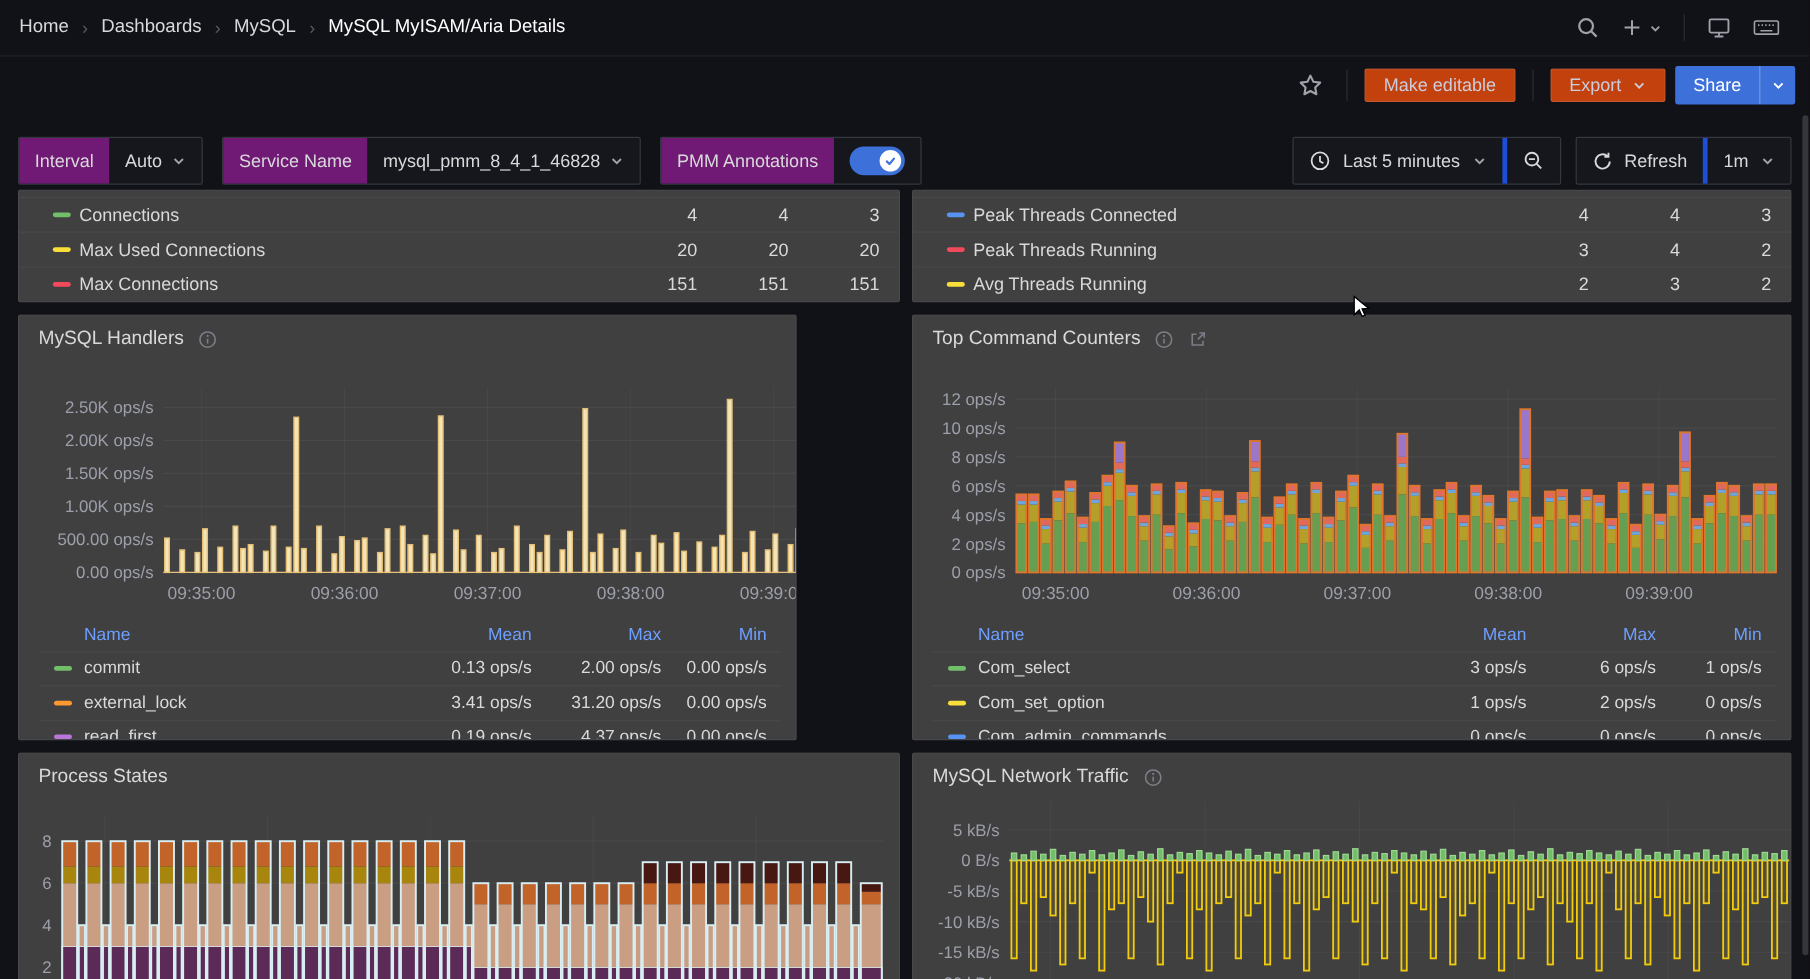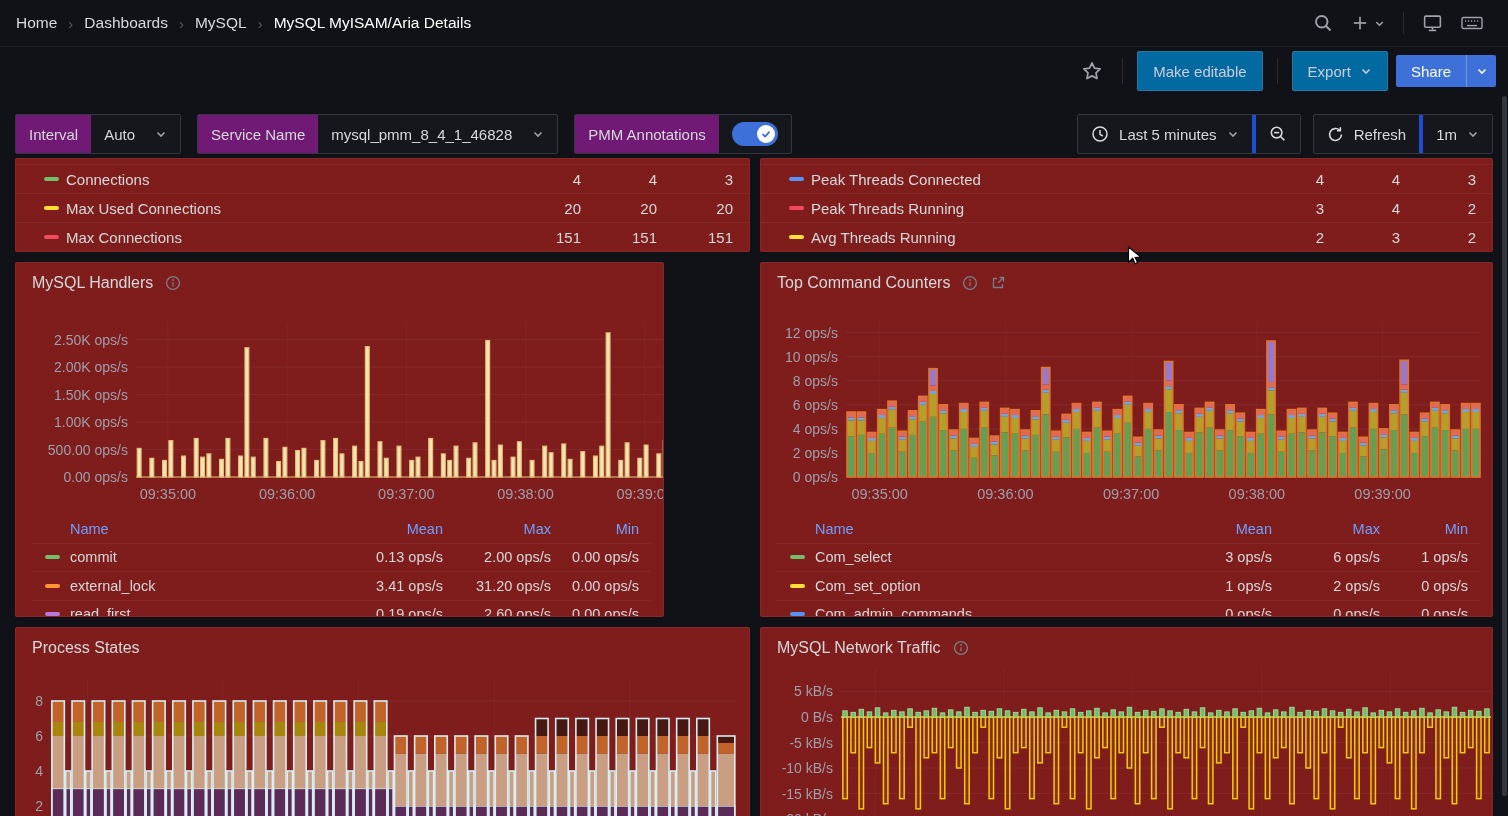--- a/index.html
+++ b/index.html
@@ -14,44 +14,44 @@
   .crumb.current{color:#ffffff;font-weight:400;cursor:default}
   .crumb-sep{color:#5a5c66;margin:0 11px;font-size:15px}
   .nav-right{margin-left:auto;display:flex;align-items:center;color:#9fa1ab}
   .icon-btn{display:flex;align-items:center;gap:5px;padding:7px 9px;cursor:pointer;border-radius:2px}
   .nav-divider{width:1px;height:22px;background:#2a2c34;margin:0 9px}
 
   
   .toolbar{position:absolute;top:47px;left:0;width:100%;height:48px;display:flex;
     align-items:center;justify-content:flex-end;padding:0 12px}
   .tb-divider{width:1px;height:26px;background:#2a2c34;margin:0 14px}
-  .btn{height:40px;display:inline-flex;align-items:center;gap:9px;padding:0 15px;background:#0369a1;
+  .btn{height:28px;display:inline-flex;align-items:center;gap:9px;padding:0 15px;background:#c2410c;
     border:1px solid rgba(204,204,220,.16);border-radius:2px;color:#ccccdc;font-size:15px;cursor:pointer;white-space:nowrap}
   .btn-primary{display:inline-flex;height:32px;background:#3d71d9;border-radius:2px;color:#fff;
     font-size:15px;cursor:pointer;overflow:hidden;margin-left:8px}
   .share-main{padding:0 15px;display:flex;align-items:center;gap:8px;font-weight:400}
   .share-caret{width:30px;display:flex;align-items:center;justify-content:center;border-left:1px solid rgba(255,255,255,.28)}
   .star-btn{padding:6px;color:#9fa1ab;cursor:pointer}
 
   
   .controls{position:absolute;top:114px;left:15px;width:1478px;height:40px;display:flex;align-items:center}
   .ctrl{display:flex;align-items:stretch;height:40px;border:1px solid #34373f;border-radius:2px;
     background:#15171c;margin-right:16px}
   .ctrl-label{display:flex;align-items:center;padding:0 13px;background:#701a75;font-size:15px;color:#d8d9da;white-space:nowrap}
-  .ctrl-value{display:flex;align-items:center;gap:20px;padding:0 13px;font-size:15px;color:#d8d9da;cursor:pointer;white-space:nowrap}
+  .ctrl-value{display:flex;align-items:center;gap:8px;padding:0 13px;font-size:15px;color:#d8d9da;cursor:pointer;white-space:nowrap}
   .seg{display:flex;align-items:center;gap:10px;padding:0 13px;cursor:pointer;font-size:15px;white-space:nowrap}
   .seg+.seg{border-left:4px solid #1d4ed8}
   .toggle{width:46px;height:24px;border-radius:12px;background:#3d71d9;position:relative;margin:0 13px;align-self:center;cursor:pointer}
   .knob{position:absolute;right:3px;top:3px;width:18px;height:18px;border-radius:50%;background:#fff;
     display:flex;align-items:center;justify-content:center}
   .push-right{margin-left:auto}
   .bold{font-weight:400}
 
   
-  .panel{position:absolute;background:#7f1d1d;border:1px solid rgba(204,204,220,.07);border-radius:2px;overflow:hidden}
+  .panel{position:absolute;background:#404040;border:1px solid rgba(204,204,220,.07);border-radius:2px;overflow:hidden}
   #p-tl{left:15px;top:158px;width:735px;height:94px}
   #p-tr{left:760px;top:158px;width:733px;height:94px}
   #p-handlers{left:15px;top:262px;width:649px;height:355px}
   #p-counters{left:760px;top:262px;width:733px;height:355px}
   #p-process{left:15px;top:627px;width:735px;height:280px}
   #p-network{left:760px;top:627px;width:733px;height:280px}
   .panel-header{height:40px;display:flex;align-items:center;gap:12px;padding:0 16px}
   .panel-title{font-size:16px;font-weight:500;color:#d8d9da;white-space:nowrap}
   .panel-icon{color:#7b7e87;display:flex;cursor:pointer}
   .chart{position:absolute;left:0;top:40px}
@@ -396,21 +396,21 @@
         <span class="num">3.41 ops/s</span>
         <span class="num">31.20 ops/s</span>
         <span class="num">0.00 ops/s</span>
       </div>
       <div class="legend-row">
         <span class="legend-name">
           <span class="swatch" style="background:#b877d9"></span>
           <span>read_first</span>
         </span>
         <span class="num">0.19 ops/s</span>
-        <span class="num">2.60 ops/s</span>
+        <span class="num">4.37 ops/s</span>
         <span class="num">0.00 ops/s</span>
       </div>
     </div>
 </section>
 
 <section class="panel" id="p-counters">
   <div class="panel-header">
     <span class="panel-title">Top Command Counters</span>
     <span class="panel-icon">
       <svg width="16" height="16" viewBox="0 0 16 16" fill="none" stroke="currentColor" stroke-width="1.3">

